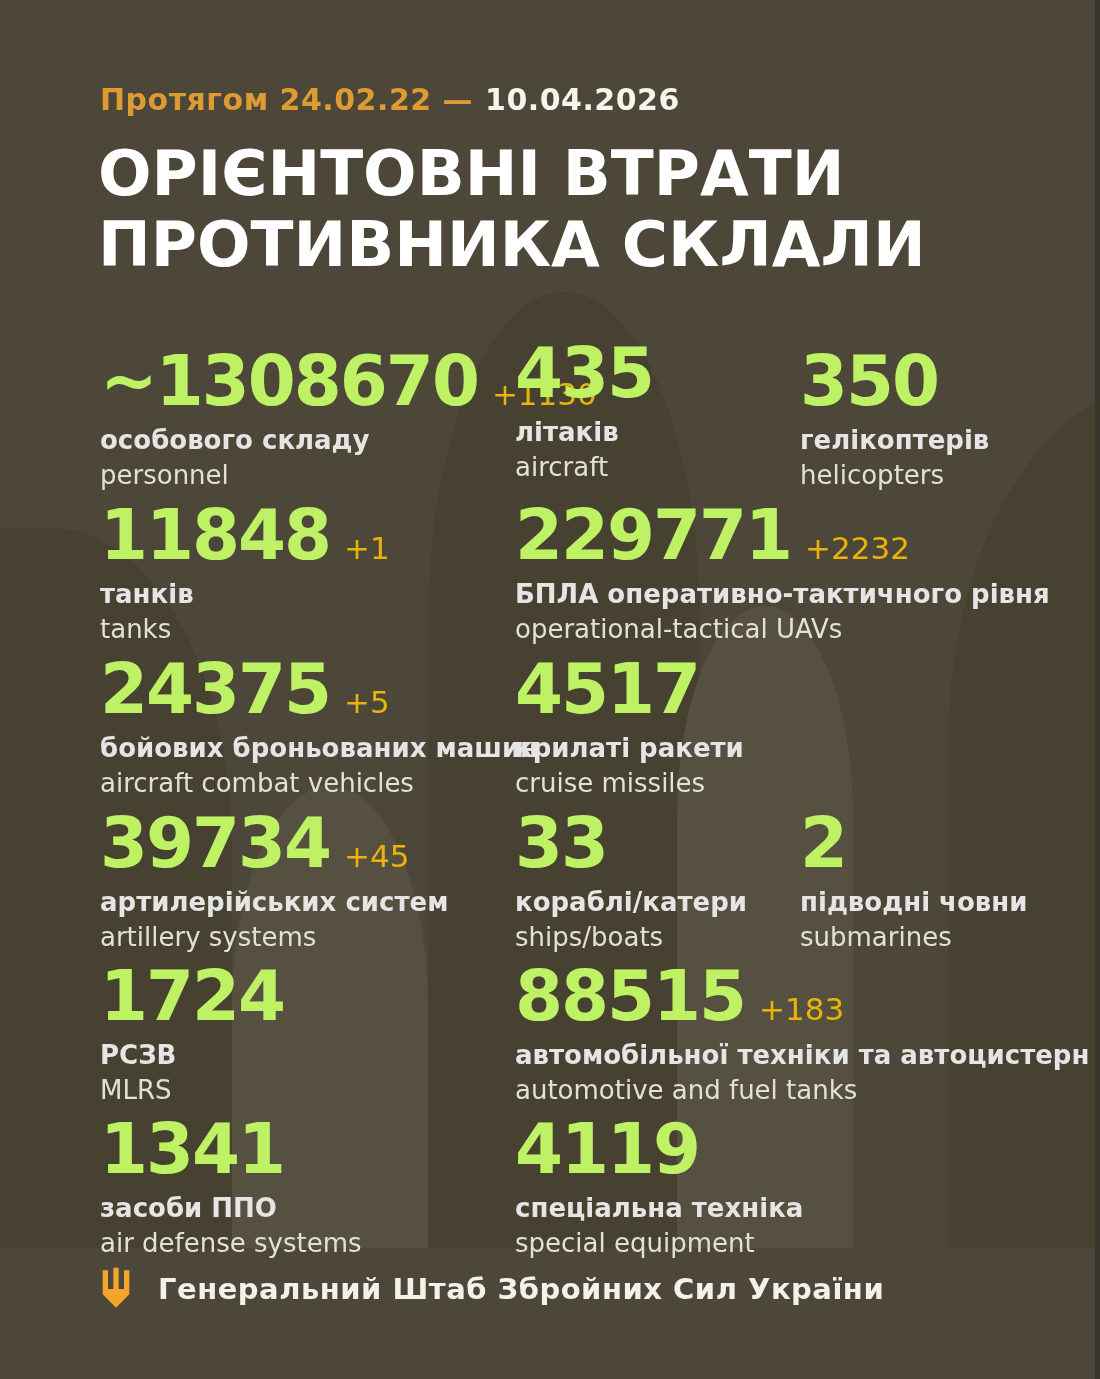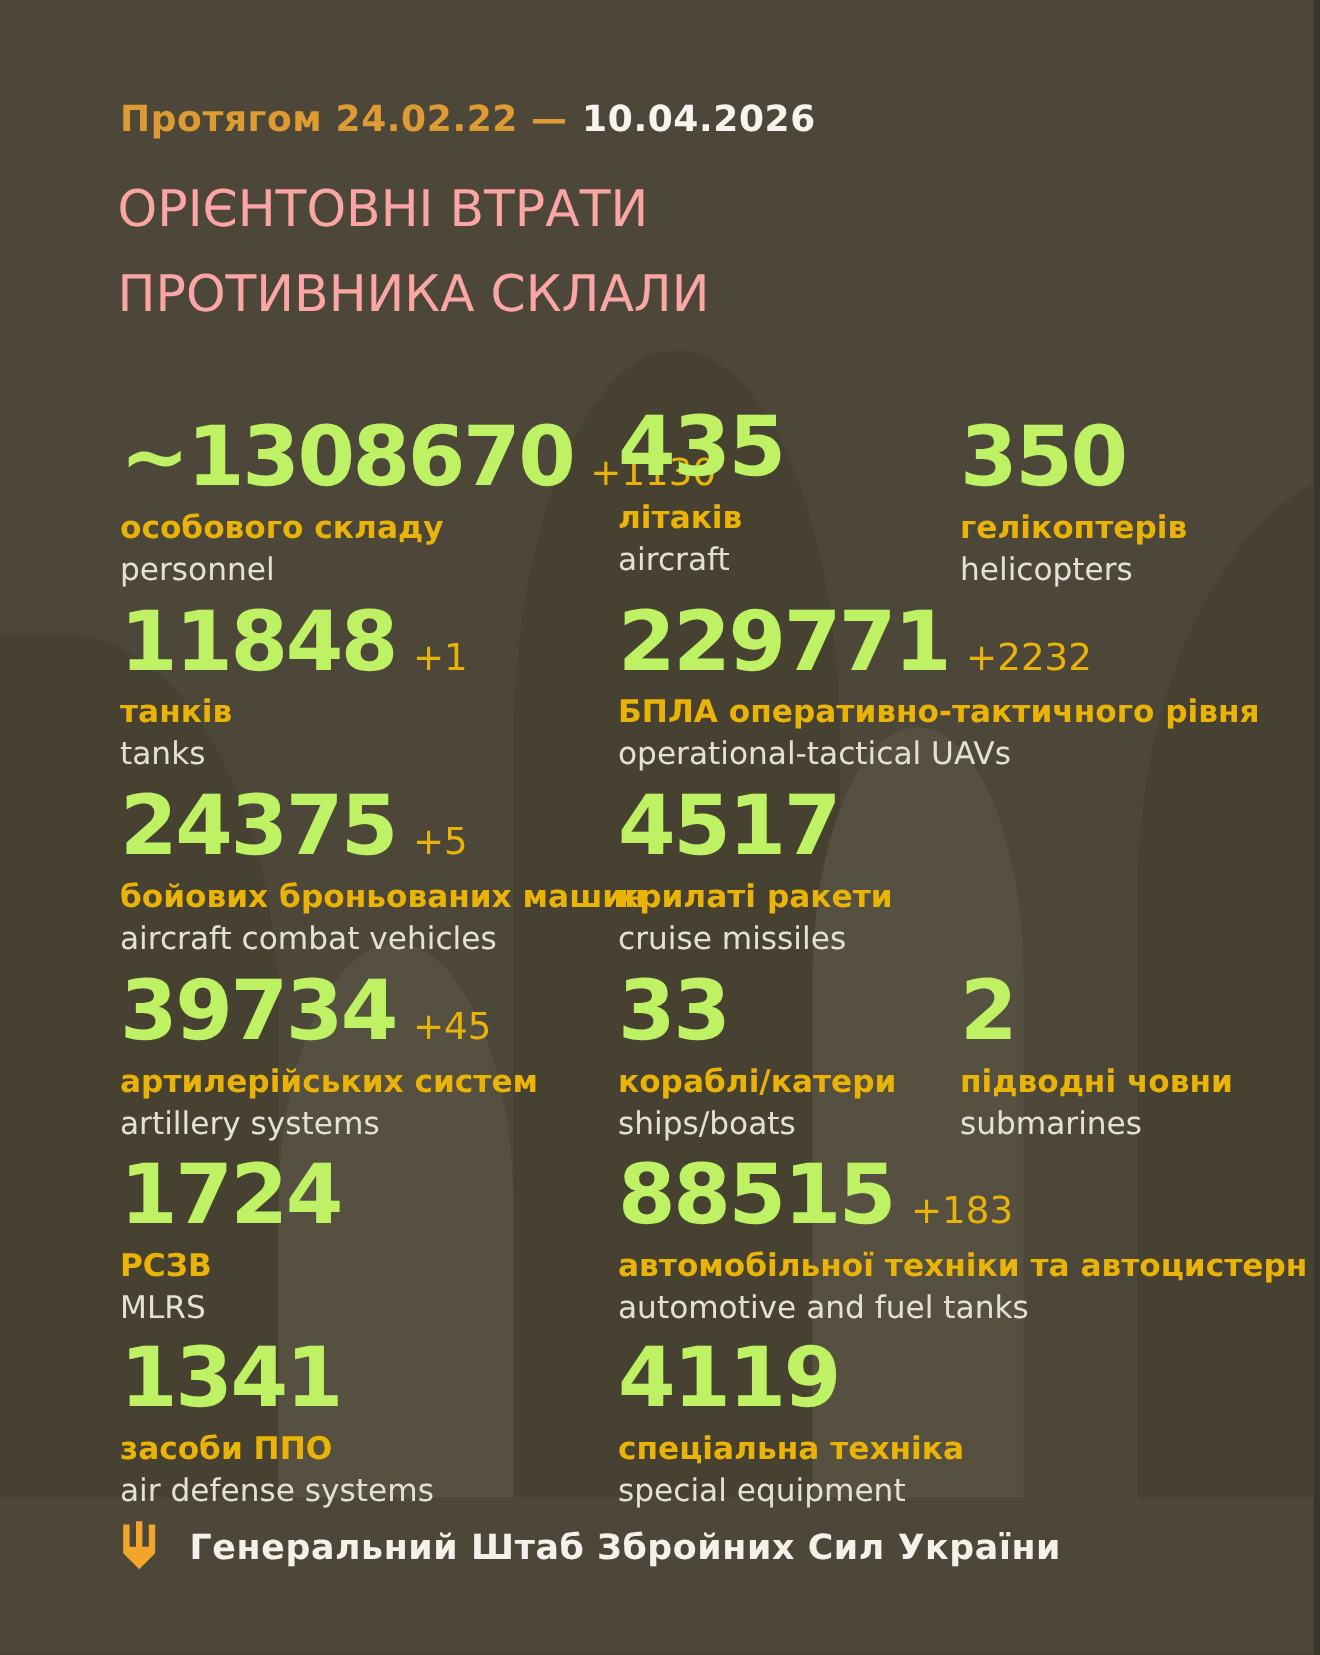--- a/index.html
+++ b/index.html
@@ -19,29 +19,29 @@
   .wm-left-light{left:232px;top:786px;width:196px;height:462px;background:#555040;
     border-radius:98px 98px 0 0 / 220px 220px 0 0;}
   .wm-mid-light{left:677px;top:606px;width:176px;height:642px;background:#555040;
     border-radius:88px 88px 0 0 / 210px 210px 0 0;}
 
   
   .date-line{position:absolute;left:100px;top:82px;font-size:30px;font-weight:bold;
     letter-spacing:.5px;white-space:nowrap;}
   .date-prefix{color:#DE9B33;}
   .date-current{color:#F6F4ED;margin-left:12px;}
-  .title{position:absolute;left:98px;top:138px;font-size:42px;line-height:71px;
-    font-weight:normal;color:#fca5a5;white-space:nowrap;letter-spacing:0;}
+  .title{position:absolute;left:98px;top:138px;font-size:63px;line-height:71px;
+    font-weight:bold;color:#ffffff;white-space:nowrap;letter-spacing:0;}
 
   
   .stat{position:absolute;white-space:nowrap;}
   .num-line{white-space:nowrap;}
   .num{font-size:69px;line-height:58px;font-weight:bold;color:#bef264;letter-spacing:-2px;}
   .inc{font-size:31px;font-weight:normal;color:#eab308;margin-left:14px;letter-spacing:0;}
-  .lab-ua{margin-top:13px;font-size:26px;font-weight:bold;color:#eab308;}
+  .lab-ua{margin-top:13px;font-size:26px;font-weight:bold;color:#e5e5e5;}
   .lab-en{margin-top:5px;font-size:26px;font-weight:normal;color:#E3E0D8;}
 
   .s0{left:100px;top:352px;}  .s1{left:515px;top:344px;}  .s2{left:800px;top:352px;}
   .s3{left:100px;top:506px;}  .s4{left:515px;top:506px;}
   .s5{left:100px;top:660px;}  .s6{left:515px;top:660px;}
   .s7{left:100px;top:814px;}  .s8{left:515px;top:814px;}  .s9{left:800px;top:814px;}
   .s10{left:100px;top:967px;} .s11{left:515px;top:967px;}
   .s12{left:100px;top:1120px;}.s13{left:515px;top:1120px;}
 
   

